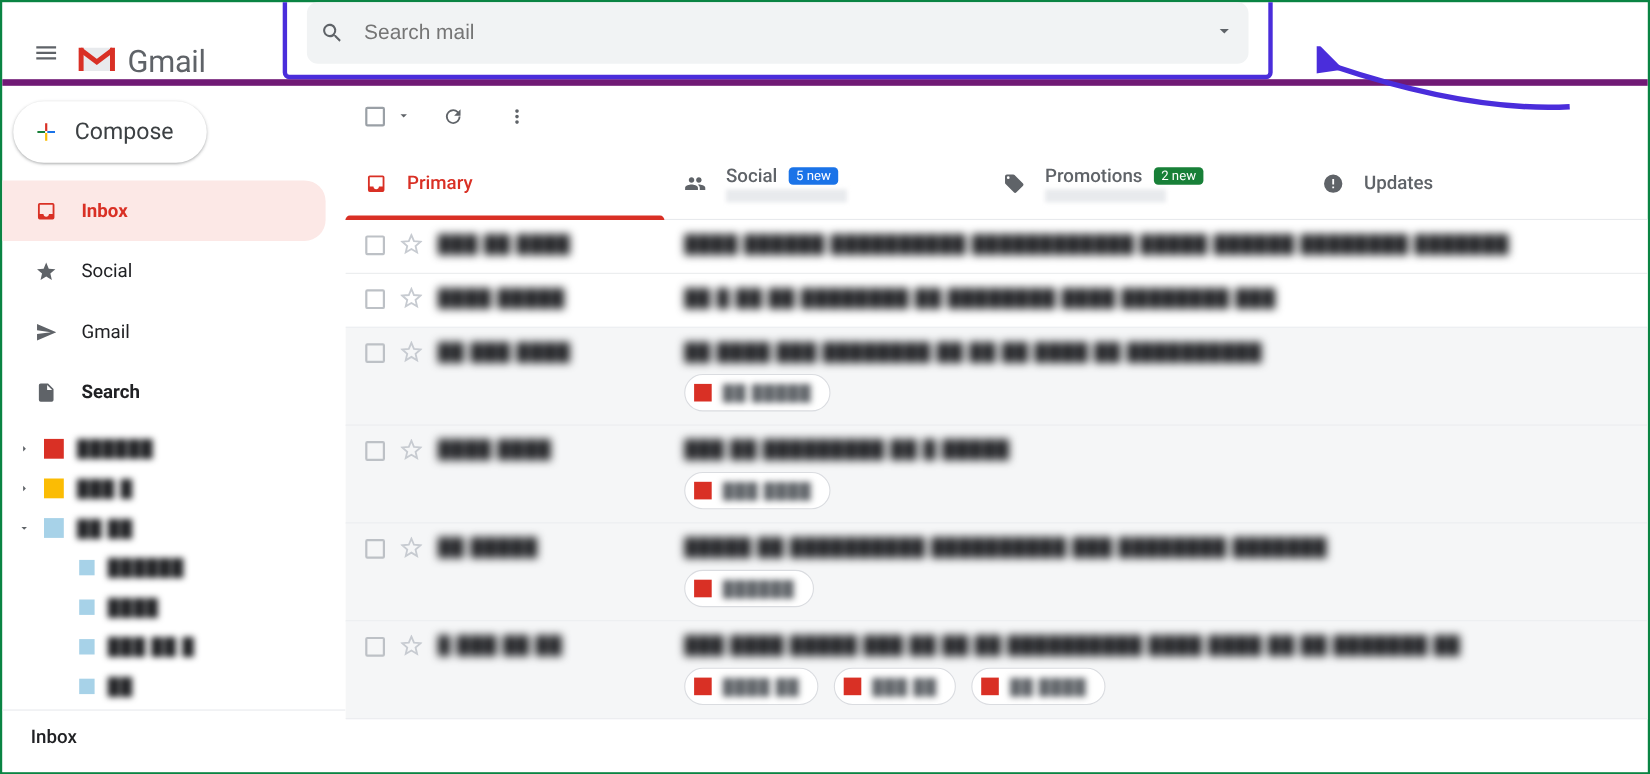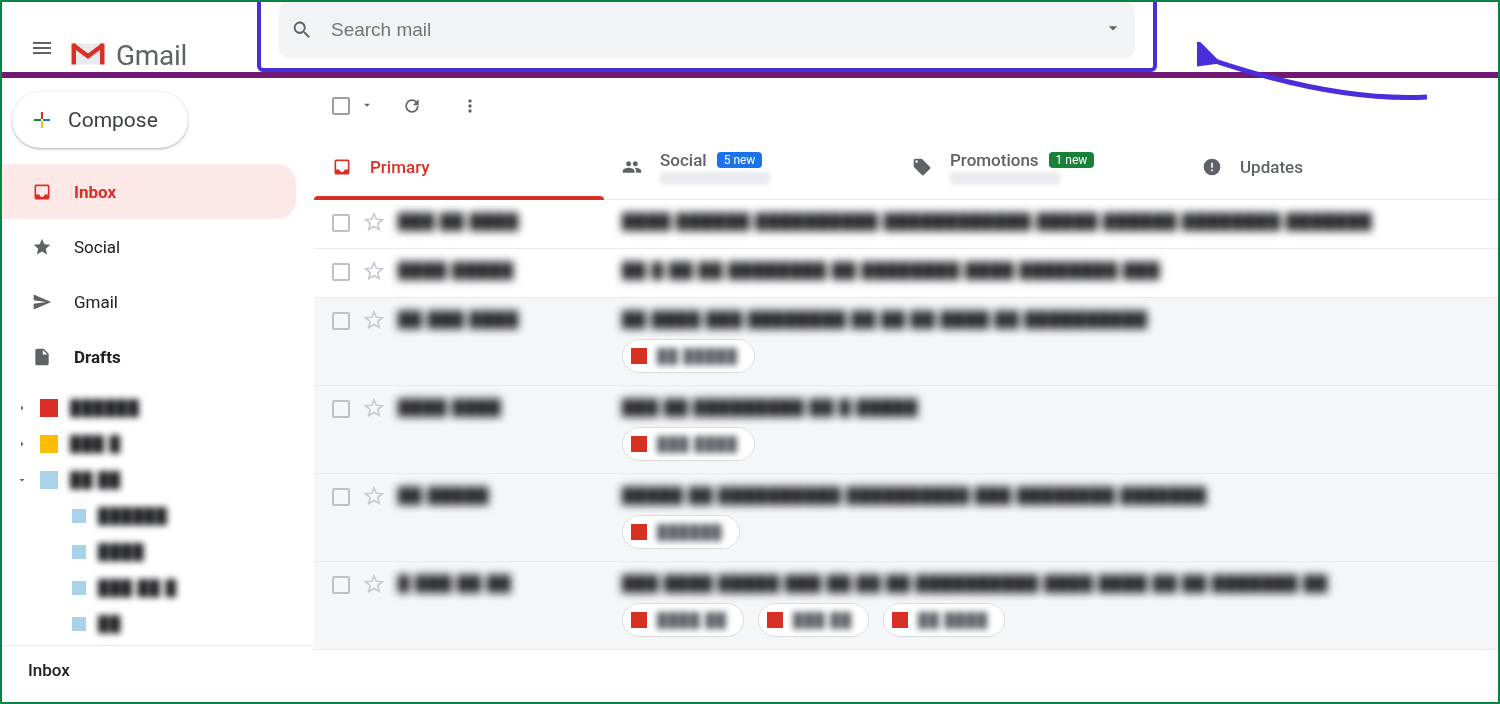--- a/index.html
+++ b/index.html
@@ -217,21 +217,21 @@
             </svg>
           </span>
     <span>Gmail</span>
         </div>
         <div class="nav-item bold">
           <span class="nav-icon">
             <svg width="20" height="20" viewBox="0 0 24 24">
               <path fill="currentColor" d="M6 2h8l6 6v12a2 2 0 01-2 2H6a2 2 0 01-2-2V4a2 2 0 012-2zm7 1.5V9h5.5L13 3.5z"></path>
             </svg>
           </span>
-    <span>Drafts</span>
+    <span>Search</span>
         </div>
       </div>
     <div id="label-items" style="margin-top:6px;">
         <div class="label-item">
           <span class="label-caret ">
             <svg width="12" height="12" viewBox="0 0 24 24">
               <path fill="#5f6368" d="M10 7l5 5-5 5z"></path>
             </svg>
           </span>
     <span class="label-swatch " style="background:#d93025"></span>
@@ -344,21 +344,21 @@
         </div>
         <div class="tab">
           <span class="tab-icon">
             <svg width="20" height="20" viewBox="0 0 24 24">
               <path fill="currentColor" d="M21.41 11.58l-9-9A2 2 0 0011 2H4a2 2 0 00-2 2v7c0 .53.21 1.04.59 1.41l9 9a2 2 0 002.83 0l7-7a2 2 0 000-2.83zM5.5 7A1.5 1.5 0 117 5.5 1.5 1.5 0 015.5 7z"></path>
             </svg>
           </span>
     <span class="tab-body">
       <span class="tab-title-row">
               <span class="tab-title">Promotions</span>
-              <span class="badge green">1 new</span>
+              <span class="badge green">2 new</span>
             </span>
       <span class="tab-sub"></span>
     </span>
         </div>
         <div class="tab">
           <span class="tab-icon">
             <svg width="20" height="20" viewBox="0 0 24 24">
               <path fill="currentColor" d="M12 2a10 10 0 100 20 10 10 0 000-20zm1 15h-2v-2h2v2zm0-4h-2V7h2v6z"></path>
             </svg>
           </span>

